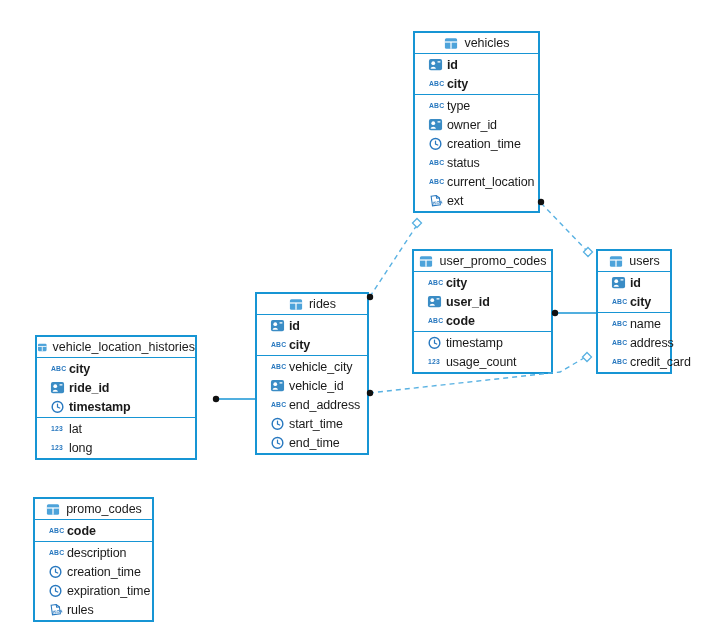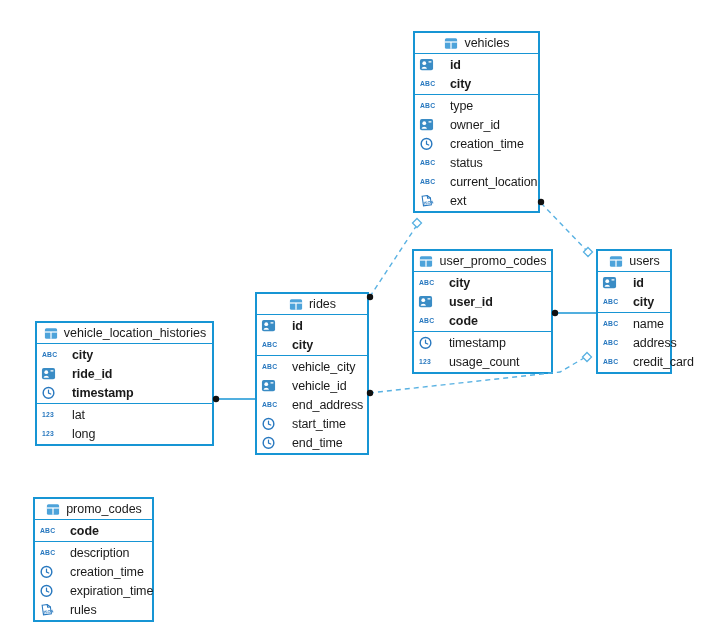--- a/index.html
+++ b/index.html
@@ -12,21 +12,21 @@
   }
   *{box-sizing:border-box;margin:0;padding:0}
   body{font-family:"Liberation Sans",sans-serif;background:#fff}
   .canvas{position:relative;width:705px;height:636px;background:#ffffff;overflow:hidden}
 
   .tcard{position:absolute;background:#fff;border:2px solid var(--border);color:var(--text)}
   .thead{height:21px;display:flex;align-items:center;justify-content:center;gap:5px;
          border-bottom:1px solid var(--border);font-size:12.5px;white-space:nowrap}
   .sec{padding:1px 0}
   .sec + .sec{border-top:1px solid var(--border)}
-  .row{height:19px;display:flex;align-items:center;padding-left:4px;gap:12px;white-space:nowrap}
+  .row{height:19px;display:flex;align-items:center;padding-left:13px;gap:0;white-space:nowrap}
   .fic{flex:0 0 19px;width:19px;display:flex;align-items:center;justify-content:flex-start}
   .fic.txt{font-size:6.8px;font-weight:700;color:var(--icontext);letter-spacing:.2px;padding-left:1px}
   .fn{font-size:12.5px;letter-spacing:-.1px}
   .pk .fn{font-weight:700}
   .i{width:15px;height:15px;display:block}
   .i.tbl{width:16px;height:15px}
 
   svg.wires{position:absolute;left:0;top:0;width:705px;height:636px;pointer-events:none}
   .solidline{stroke:var(--border);stroke-width:1.4;fill:none}
   .dashline{stroke:var(--dash);stroke-width:1.4;fill:none;stroke-dasharray:5 4}
@@ -254,21 +254,21 @@
         <span class="fic">
             <svg class="i">
               <use href="#sym-clock"></use>
             </svg>
           </span>
         <span class="fn">end_time</span>
       </div>
     </div>
   </div>
 
-  <div class="tcard" style="left:35px;top:321px;width:179px">
+  <div class="tcard" style="left:35px;top:335px;width:162px">
     <div class="thead">
       <svg class="i tbl">
           <use href="#sym-table"></use>
         </svg>
       <span>vehicle_location_histories</span>
     </div>
     <div class="sec">
       <div class="row pk">
         <span class="fic txt">ABC</span>
         <span class="fn">city</span>

